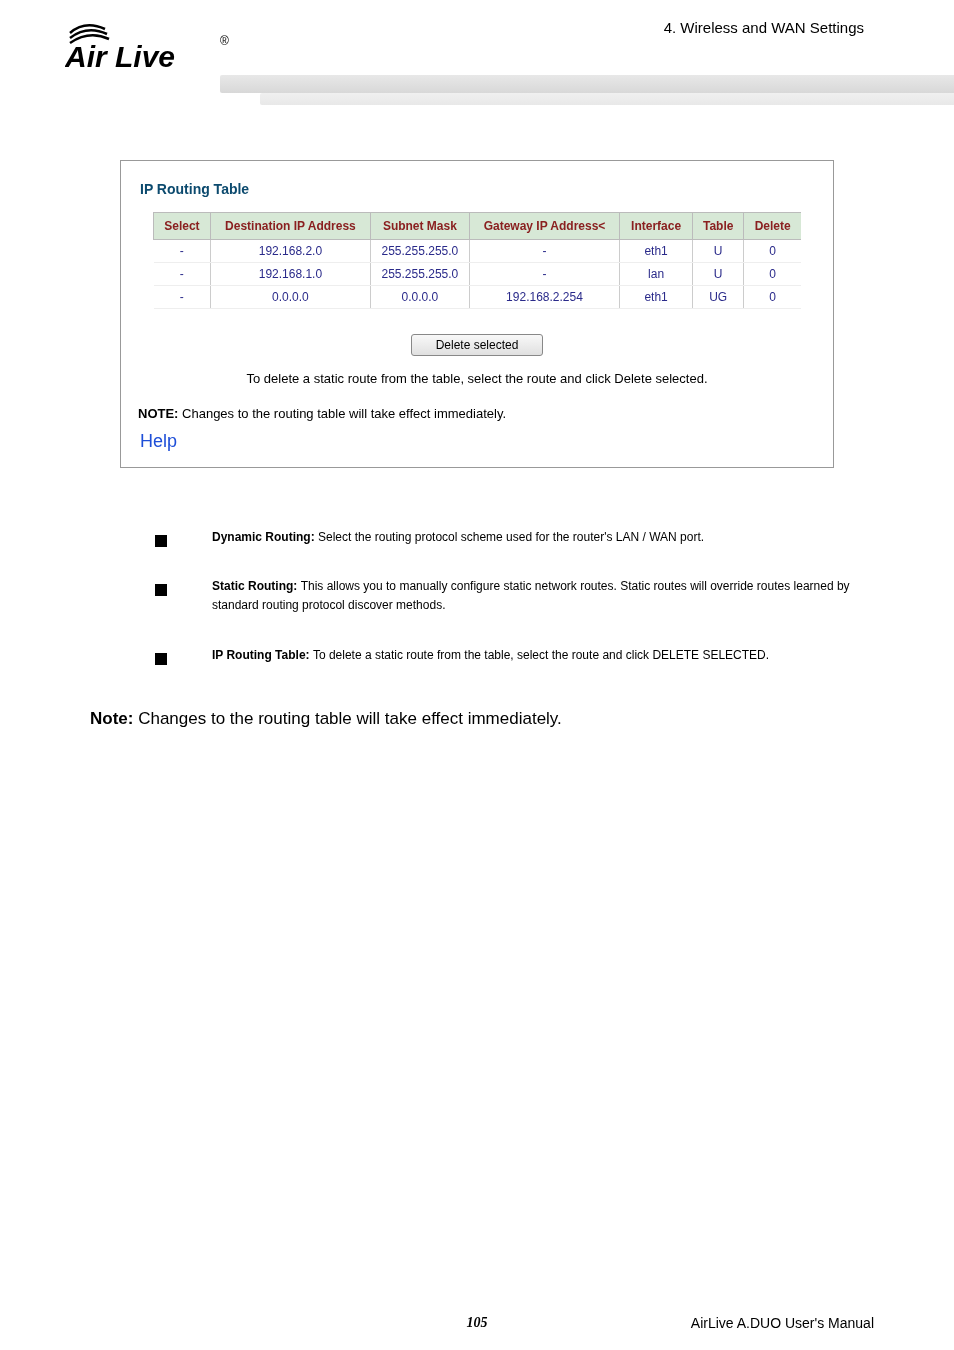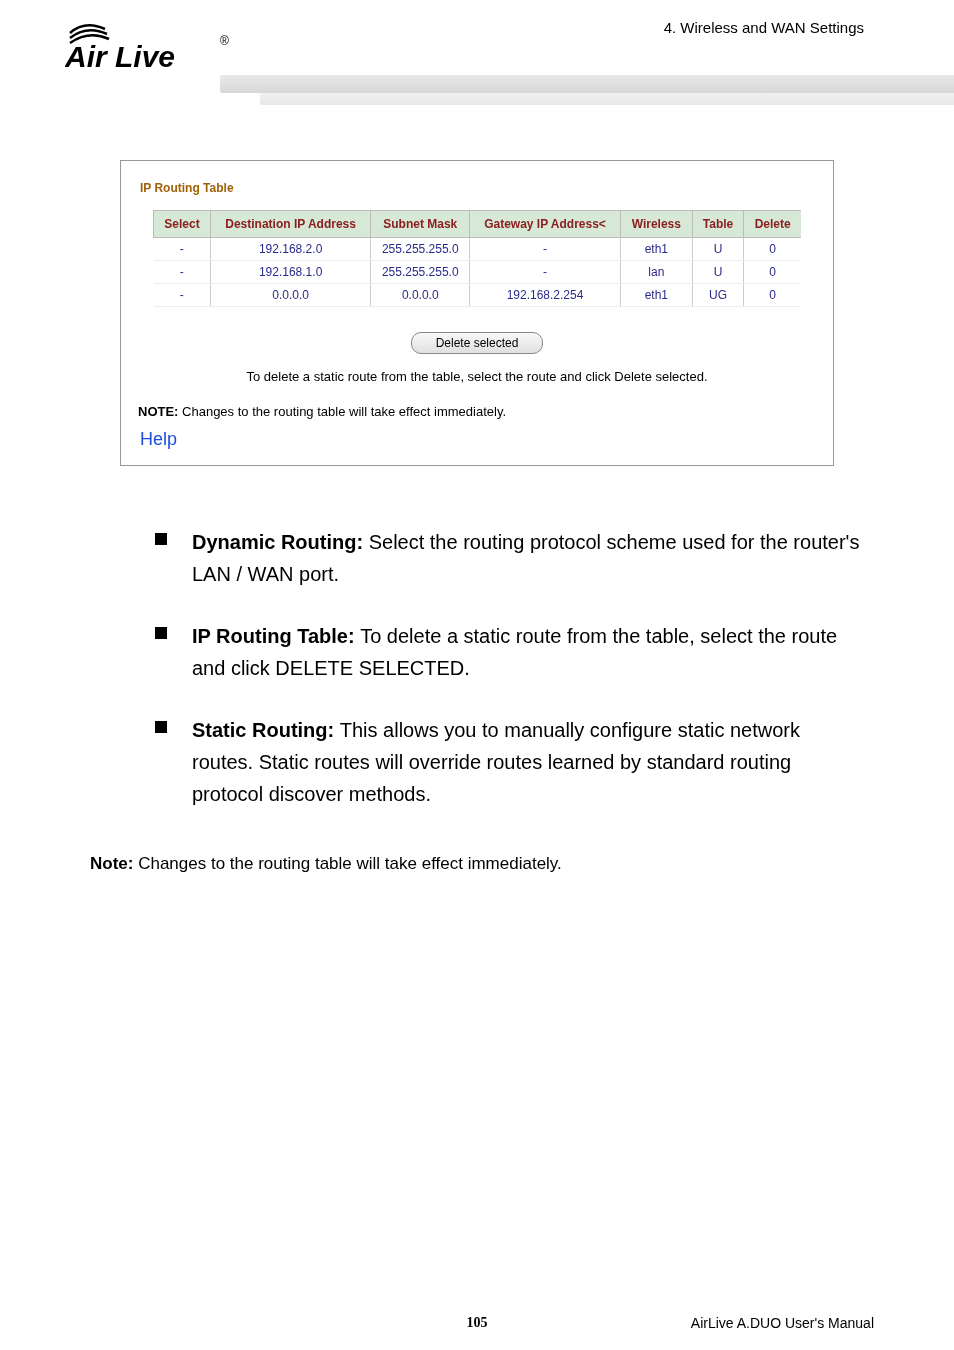--- a/index.html
+++ b/index.html
@@ -45,23 +45,23 @@
       background: linear-gradient(to bottom, #f0f0f0, #e8e8e8);
       border-radius: 2px 0 0 2px;
     }
     .content-box {
       margin: 40px 120px 20px 120px;
       border: 1px solid #999;
       padding: 20px 15px 15px 15px;
       background: #fff;
     }
     .box-title {
-      font-size: 12px;
+      font-size: 14px;
       font-weight: bold;
-      color: #a16207;
+      color: #0c4a6e;
       margin-bottom: 15px;
       margin-left: 4px;
     }
     table {
       border-collapse: collapse;
       margin: 0 auto 10px auto;
       width: 95%;
       font-size: 12px;
     }
     th {
@@ -80,21 +80,21 @@
       color: #2a2a8a;
       background: #fff;
     }
     td:last-child, th:last-child { border-right: none; }
     .btn-row { text-align: center; margin: 25px 0 15px 0; }
     .btn {
       font-size: 12px;
       padding: 3px 24px;
       background: linear-gradient(#f8f8f8, #e0e0e0);
       border: 1px solid #888;
-      border-radius: 10px;
+      border-radius: 3px;
       cursor: pointer;
     }
     .hint {
       font-size: 13px;
       text-align: center;
       color: #000;
       margin: 15px 0 20px 0;
     }
     .note-line {
       font-size: 13px;
@@ -106,23 +106,24 @@
       color: #1d4ed8;
       margin-top: 8px;
       margin-left: 4px;
     }
     .body-text {
       margin: 60px 90px 0 155px;
     }
     .bullet-item {
       display: flex;
       margin-bottom: 30px;
-      font-size: 20px;
+      font-size: 12px;
       line-height: 1.6;
       color: #000;
+      gap: 20px;
     }
     .bullet-item .sq {
       width: 12px;
       height: 12px;
       background: #000;
       flex-shrink: 0;
       margin-top: 7px;
       margin-right: 25px;
     }
     .note-body {
@@ -136,20 +137,21 @@
       left: 0;
       right: 0;
       font-size: 14px;
     }
     .page-num {
       position: absolute;
       left: 50%;
       transform: translateX(-50%);
       font-weight: bold;
       font-family: 'Times New Roman', serif;
+      font-style: italic;
     }
     .footer-right {
       position: absolute;
       right: 80px;
     }
   </style>
 </head>
 <body>
 
 <div class="header">
@@ -167,21 +169,21 @@
 
 <div class="content-box">
   <div class="box-title">IP Routing Table</div>
   <table>
     <thead>
       <tr>
         <th>Select</th>
         <th>Destination IP Address</th>
         <th>Subnet Mask</th>
         <th>Gateway IP Address&lt;</th>
-        <th>Wireless</th>
+        <th>Interface</th>
         <th>Table</th>
         <th>Delete</th>
       </tr>
     </thead>
     <tbody>
       <tr>
         <td>-</td>
         <td>192.168.2.0</td>
         <td>255.255.255.0</td>
         <td>-</td>
@@ -219,25 +221,25 @@
   <div class="help-link">Help</div>
 </div>
 
 <div class="body-text">
   <div class="bullet-item">
     <div class="sq"></div>
     <div><b>Dynamic Routing: </b><span>Select the routing protocol scheme used for the router's LAN / WAN port.</span></div>
   </div>
   <div class="bullet-item">
     <div class="sq"></div>
-    <div><b>IP Routing Table: </b><span>To delete a static route from the table, select the route and click DELETE SELECTED.</span></div>
+    <div><b>Static Routing: </b><span>This allows you to manually configure static network routes. Static routes will override routes learned by standard routing protocol discover methods.</span></div>
   </div>
   <div class="bullet-item">
     <div class="sq"></div>
-    <div><b>Static Routing: </b><span>This allows you to manually configure static network routes. Static routes will override routes learned by standard routing protocol discover methods.</span></div>
+    <div><b>IP Routing Table: </b><span>To delete a static route from the table, select the route and click DELETE SELECTED.</span></div>
   </div>
 </div>
 
 <div class="note-body">
   <b>Note:</b><span> Changes to the routing table will take effect immediately.</span>
 </div>
 
 <div class="footer">
   <span class="page-num">105</span>
   <span class="footer-right">AirLive A.DUO User's Manual</span>

